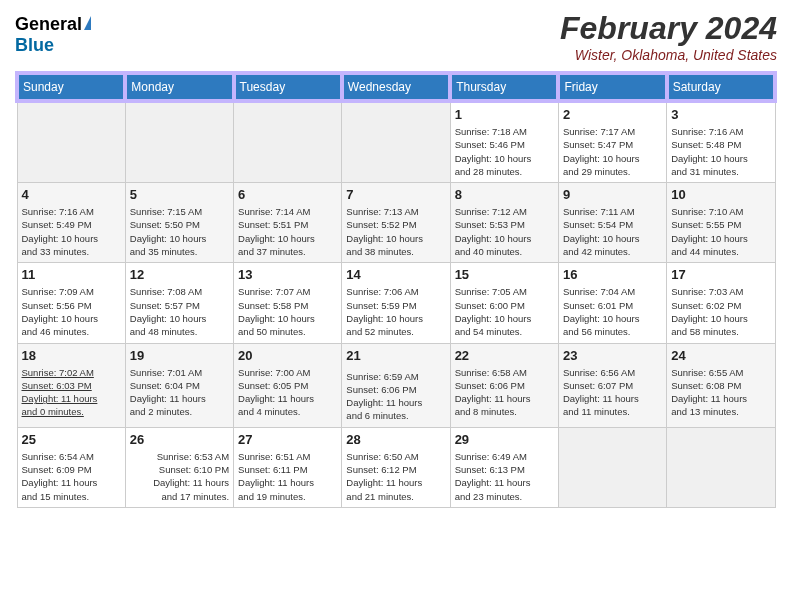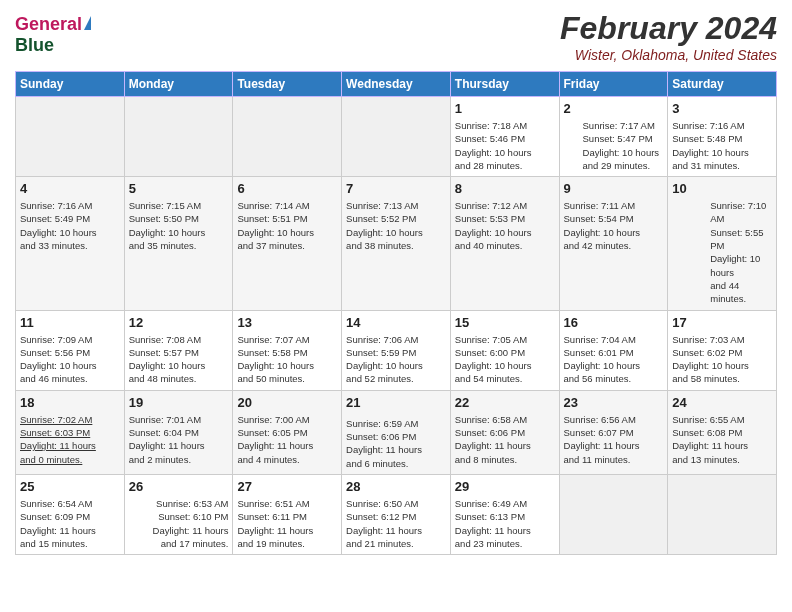--- a/index.html
+++ b/index.html
@@ -17,26 +17,26 @@
       margin-bottom: 8px;
     }
     .logo {
       display: flex;
       flex-direction: column;
       margin-top: 4px;
     }
     .logo-general {
       font-size: 18px;
       font-weight: bold;
-      color: #be185d;
+      color: #000000;
     }
     .logo-blue {
       font-size: 18px;
       font-weight: bold;
-      color: #14532d;
+      color: #0369a1;
     }
     .logo-icon {
       display: inline-block;
       width: 0;
       height: 0;
       border-left: 7px solid transparent;
       border-right: 0px solid transparent;
       border-bottom: 14px solid #2e7abf;
       margin-left: 2px;
       vertical-align: middle;
@@ -60,22 +60,22 @@
       width: 100%;
       border-collapse: collapse;
       font-size: 10px;
     }
     thead th {
       background: #2e7abf;
       color: #fff;
       padding: 5px 4px;
       text-align: left;
       font-size: 12px;
-      font-weight: bold;
-      border: 1px solid #c4b5fd;
+      font-weight: normal;
+      border: 4px solid #c4b5fd;
     }
     tbody td {
       border: 1px solid #ccc;
       vertical-align: top;
       padding: 4px;
       width: 14.28%;
       height: 80px;
     }
     .day-number {
       font-weight: bold;
@@ -135,21 +135,21 @@
         <td class="empty-cell"></td>
         <td>
           <div class="day-number">1</div>
           <div class="day-info" style="white-space: pre-line;">Sunrise: 7:18 AM
 Sunset: 5:46 PM
 Daylight: 10 hours
 and 28 minutes.</div>
         </td>
         <td>
           <div class="day-number">2</div>
-          <div class="day-info" style="white-space: pre-line; margin-left: 19px;">Sunrise: 7:17 AM
+          <div class="day-info" style="white-space: pre-line;">Sunrise: 7:17 AM
 Sunset: 5:47 PM
 Daylight: 10 hours
 and 29 minutes.</div>
         </td>
         <td>
           <div class="day-number">3</div>
           <div class="day-info" style="white-space: pre-line;">Sunrise: 7:16 AM
 Sunset: 5:48 PM
 Daylight: 10 hours
 and 31 minutes.</div>
@@ -193,21 +193,21 @@
         </td>
         <td>
           <div class="day-number">9</div>
           <div class="day-info" style="white-space: pre-line;">Sunrise: 7:11 AM
 Sunset: 5:54 PM
 Daylight: 10 hours
 and 42 minutes.</div>
         </td>
         <td>
           <div class="day-number">10</div>
-          <div class="day-info" style="white-space: pre-line; margin-left: 38px;">Sunrise: 7:10 AM
+          <div class="day-info" style="white-space: pre-line;">Sunrise: 7:10 AM
 Sunset: 5:55 PM
 Daylight: 10 hours
 and 44 minutes.</div>
         </td>
       </tr>
       <tr>
         <td>
           <div class="day-number">11</div>
           <div class="day-info" style="white-space: pre-line;">Sunrise: 7:09 AM
 Sunset: 5:56 PM

